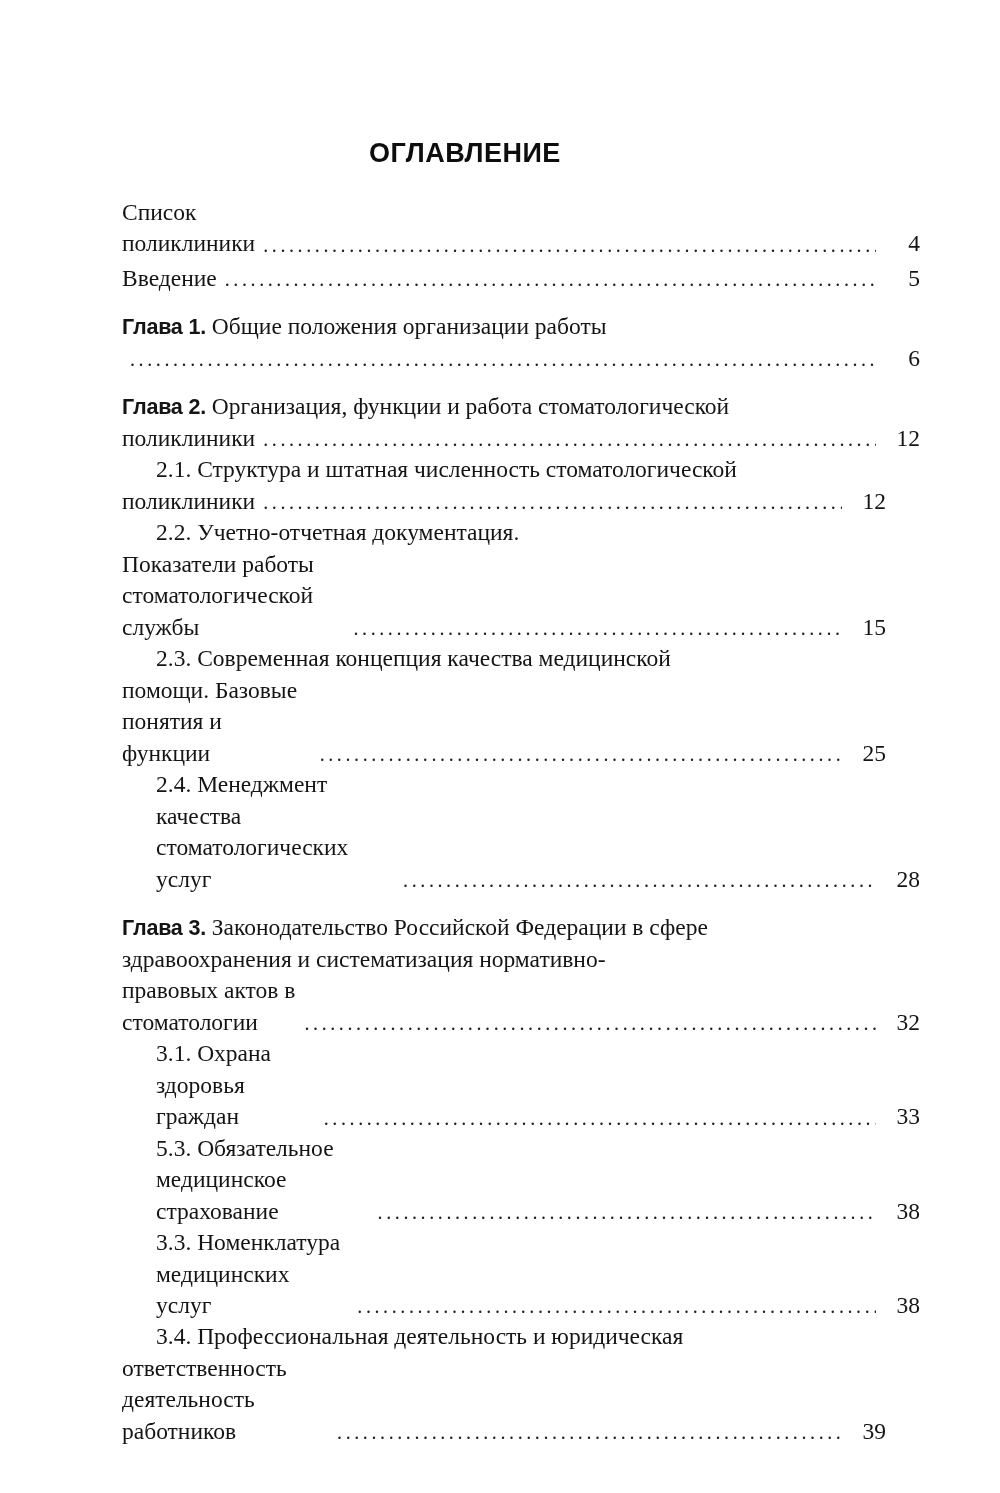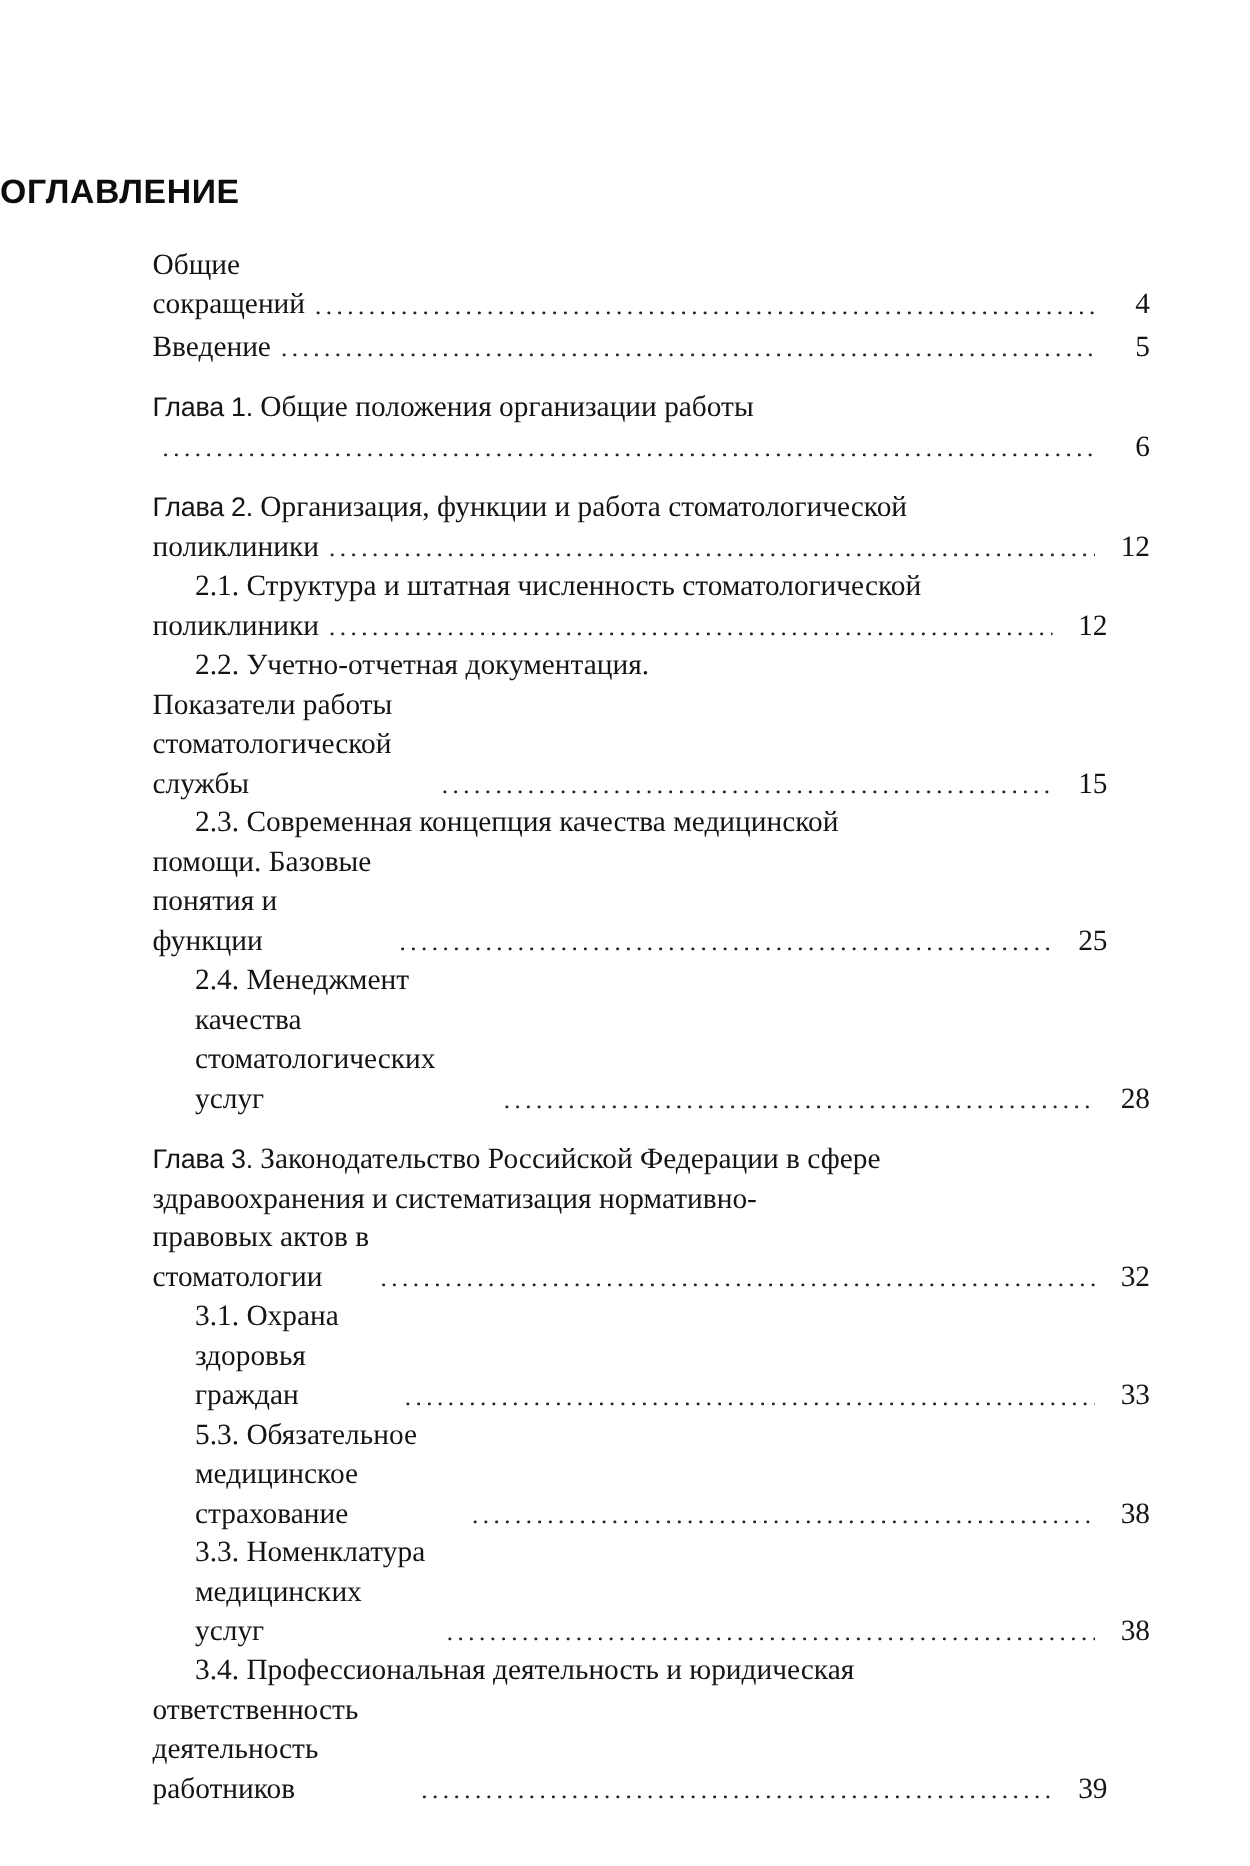--- a/index.html
+++ b/index.html
@@ -17,21 +17,21 @@
   }
   .page {
     position: absolute;
     left: 0; top: 0;
     width: 1000px;
     height: 1493px;
     padding: 0;
     box-sizing: border-box;
   }
   .toc-title {
-    text-align: left;
+    text-align: center;
     font-family: "Liberation Sans", sans-serif;
     font-weight: bold;
     font-size: 27px;
     letter-spacing: 0.5px;
     margin: 0;
     padding-top: 138px;
     padding-right: 70px;
     color: #0d0d0d;
   }
   .toc-body {
@@ -79,37 +79,37 @@
     color: transparent;
   }
   .row .page-num {
     flex: 0 0 auto;
     text-align: right;
     min-width: 38px;
     font-size: 23.5px;
   }
   .chapter-label {
     font-family: "Liberation Sans", sans-serif;
-    font-weight: normal;
+    font-weight: bold;
     font-size: 21.5px;
     letter-spacing: -0.2px;
   }
   .sub {
     padding-left: 34px;
   }
 </style>
 </head>
 <body>
 
 <div class="page">
   <h1 class="toc-title">ОГЛАВЛЕНИЕ</h1>
   <div class="toc-body" id="toc-list">
       <div class="entry">
         <div class="row">
-          <span class="text">Общие сокращений</span>
+          <span class="text">Список поликлиники</span>
           <span class="leader">........................................................................................................................</span>
           <span class="page-num">4</span>
         </div>
       </div>
       <div class="entry small-gap">
         <div class="row">
           <span class="text">Введение</span>
           <span class="leader">........................................................................................................................</span>
           <span class="page-num">5</span>
         </div>

